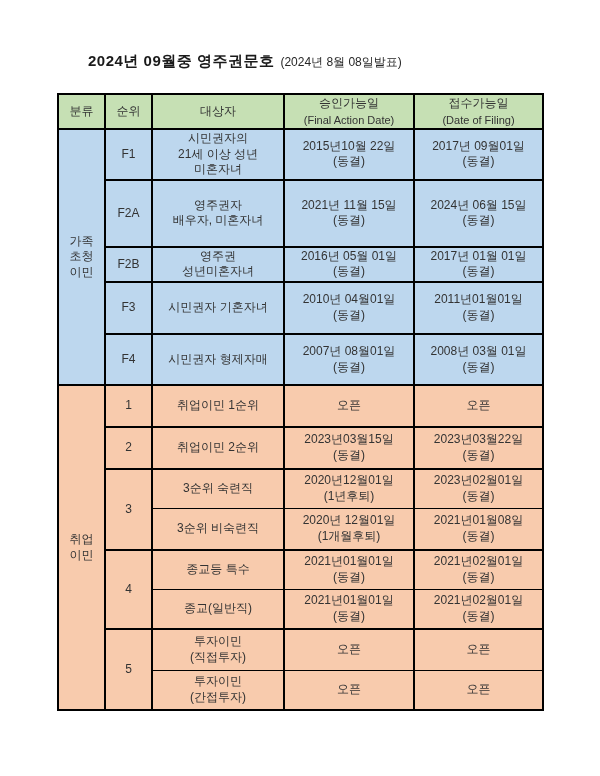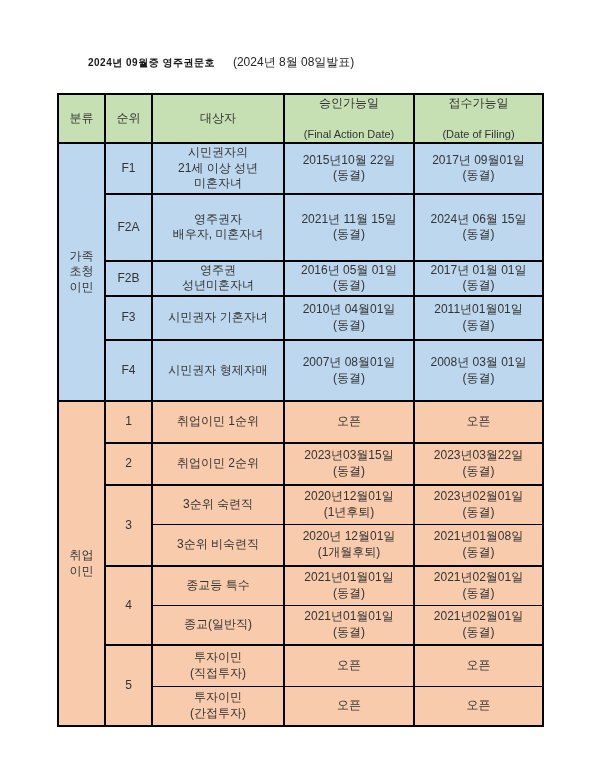--- a/index.html
+++ b/index.html
@@ -1,35 +1,35 @@
 <!DOCTYPE html>
 <html><head>
 <meta charset="utf-8">
 <style>
   html,body{margin:0;padding:0;}
   body{
     width:600px;height:776px;background:#ffffff;position:relative;
     font-family:"Liberation Sans","DejaVu Sans",sans-serif;color:#333333;
   }
   .title-row{position:absolute;left:88px;top:52px;white-space:nowrap;}
-  .title-main{font-size:10px;font-weight:bold;color:#1a1a1a;letter-spacing:0.5px;}
-  .title-sub{font-size:12px;color:#262626;margin-left:18px;}
+  .title-main{font-size:15px;font-weight:bold;color:#1a1a1a;letter-spacing:0.5px;}
+  .title-sub{font-size:12px;color:#262626;margin-left:6px;}
   table.bulletin{
     position:absolute;left:57px;top:93px;border-collapse:collapse;table-layout:fixed;
     width:485px;
   }
   table.bulletin td{
     border:2px solid #000000;text-align:center;vertical-align:middle;
     font-size:12px;line-height:1.3;color:#333333;white-space:pre-line;
     padding:1px 2px;overflow:hidden;
   }
   tr.head td{background:#C6E0B4;}
   td.fam{background:#BDD7EE;}
   td.emp{background:#F8CBAD;}
-  .hdr-en{font-size:11px;display:block;margin-top:15px;}
+  .hdr-en{font-size:11px;display:block;margin-top:1px;}
   td.rank{font-size:11px;}
   td.cat{font-size:12px;line-height:1.4;}
   
   tr.suba td.sub{border-bottom-width:1px;}
   tr.subb td.sub{border-top-width:1px;}
 </style>
 </head>
 <body>
 
 <div class="title-row">
@@ -78,29 +78,29 @@
   </tr>
   <tr style="height:35px">
     <td class="fam rank">F2B</td>
     <td class="fam">영주권
 성년미혼자녀</td>
     <td class="fam">2016년 05월 01일
 (동결)</td>
     <td class="fam">2017년 01월 01일
 (동결)</td>
   </tr>
-  <tr style="height:44px">
+  <tr style="height:52px">
     <td class="fam rank">F3</td>
     <td class="fam">시민권자 기혼자녀</td>
     <td class="fam">2010년 04월01일
 (동결)</td>
     <td class="fam">2011년01월01일
 (동결)</td>
   </tr>
-  <tr style="height:61px">
+  <tr style="height:51px">
     <td class="fam rank">F4</td>
     <td class="fam">시민권자 형제자매</td>
     <td class="fam">2007년 08월01일
 (동결)</td>
     <td class="fam">2008년 03월 01일
 (동결)</td>
   </tr>
 
   <tr style="height:42px">
     <td class="emp cat" rowspan="8">취업

